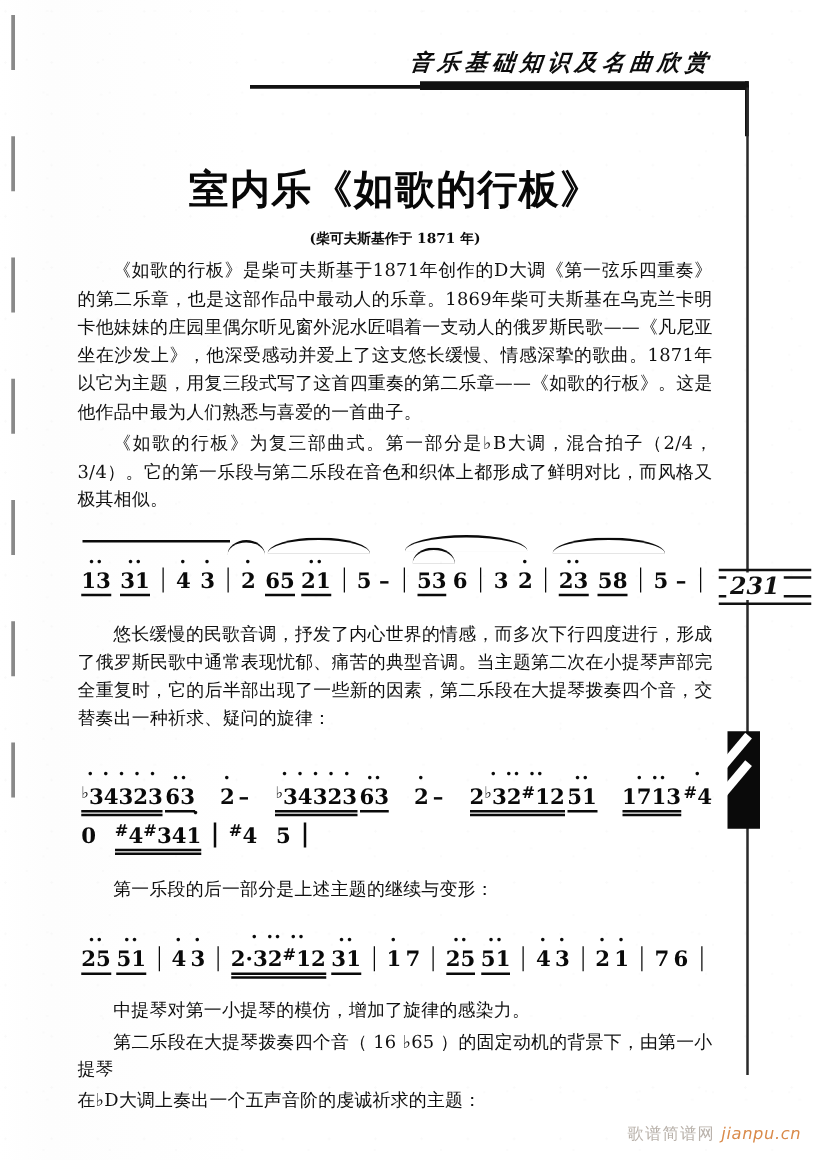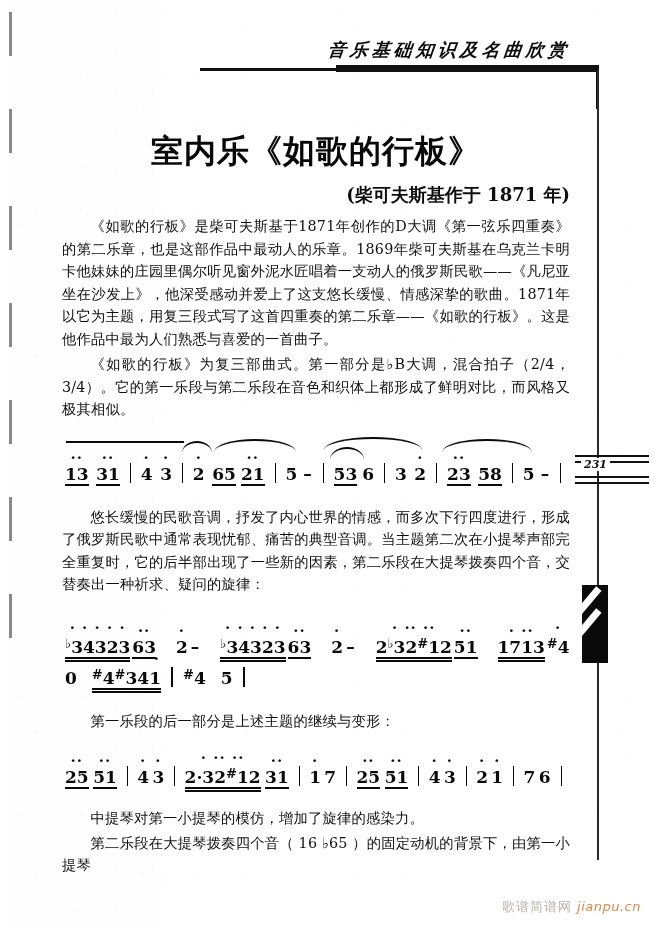--- a/index.html
+++ b/index.html
@@ -69,21 +69,21 @@
     position:absolute;right:0px;top:452px;width:92px;height:36px;
   }
   .pagenum-wrap .ln{position:absolute;left:12px;right:6px;height:2px;background:#111;}
   .pagenum-wrap .ln.a{top:3px;}
   .pagenum-wrap .ln.b{top:9px;}
   .pagenum-wrap .ln.c{top:24px;}
   .pagenum-wrap .ln.d{top:30px;}
   .pagenum{
     position:absolute;left:18px;top:6px;
     font-family:"DejaVu Serif","Liberation Serif",serif;
-    font-weight:bold;font-style:italic;font-size:11px;color:#111;
+    font-weight:bold;font-style:italic;font-size:19px;color:#111;
     background:#fff;padding:0 3px;
   }
 
   
   .tab-deco{position:absolute;right:47px;top:585px;width:26px;height:78px;}
   .tab-deco .blk{position:absolute;inset:0;background:#0a0a0a;}
   .tab-deco .slash{
     position:absolute;width:34px;height:7px;background:#fff;
     transform:rotate(-50deg);transform-origin:left center;
   }
@@ -96,24 +96,24 @@
   .title{
     text-align:center;
     font-family:"DejaVu Serif","Liberation Serif",serif;
     font-weight:bold;
     font-size:32px;
     letter-spacing:1px;
     margin:20px 0 0 0;
     color:#080808;
   }
   .subtitle{
-    text-align:right;
+    text-align:center;
     font-family:"DejaVu Serif","Liberation Serif",serif;
     font-weight:bold;
-    font-size:18px;
+    font-size:11px;
     margin:9px 0 0 0;
     color:#0d0d0d;
   }
 
   p.para{
     font-family:"DejaVu Serif","Liberation Serif",serif;
     font-size:14.3px;
     line-height:22.5px;
     text-align:justify;
     margin:0;
@@ -359,20 +359,21 @@
         <span class="bar"></span>
         <span class="nt">7</span>
         <span class="sp-s"></span>
         <span class="nt">6</span>
         <span class="bar"></span>
       </div>
     </div>
 
     <p class="para" style="margin-top:20px;">中提琴对第一小提琴的模仿，增加了旋律的感染力。</p>
     <p class="para tight">第二乐段在大提琴拨奏四个音（ 16  ♭65 ）的固定动机的背景下，由第一小提琴</p>
+    <p class="para tight noindent">在♭D大调上奏出一个五声音阶的虔诚祈求的主题：</p>
 
   </div>
 
   <div class="watermark">
     <span>歌谱简谱网</span>
     <span class="dom">jianpu.cn</span>
   </div>
 </div>
 
 </body></html>

